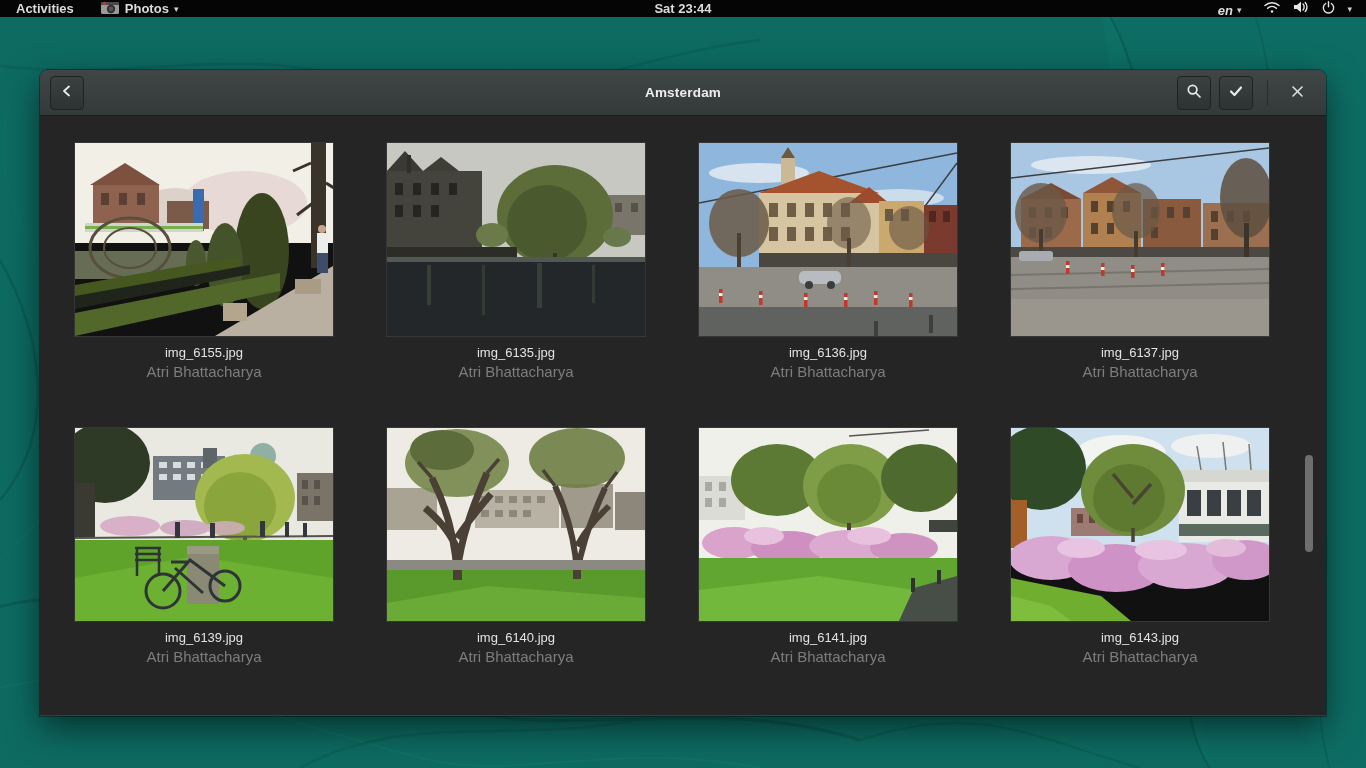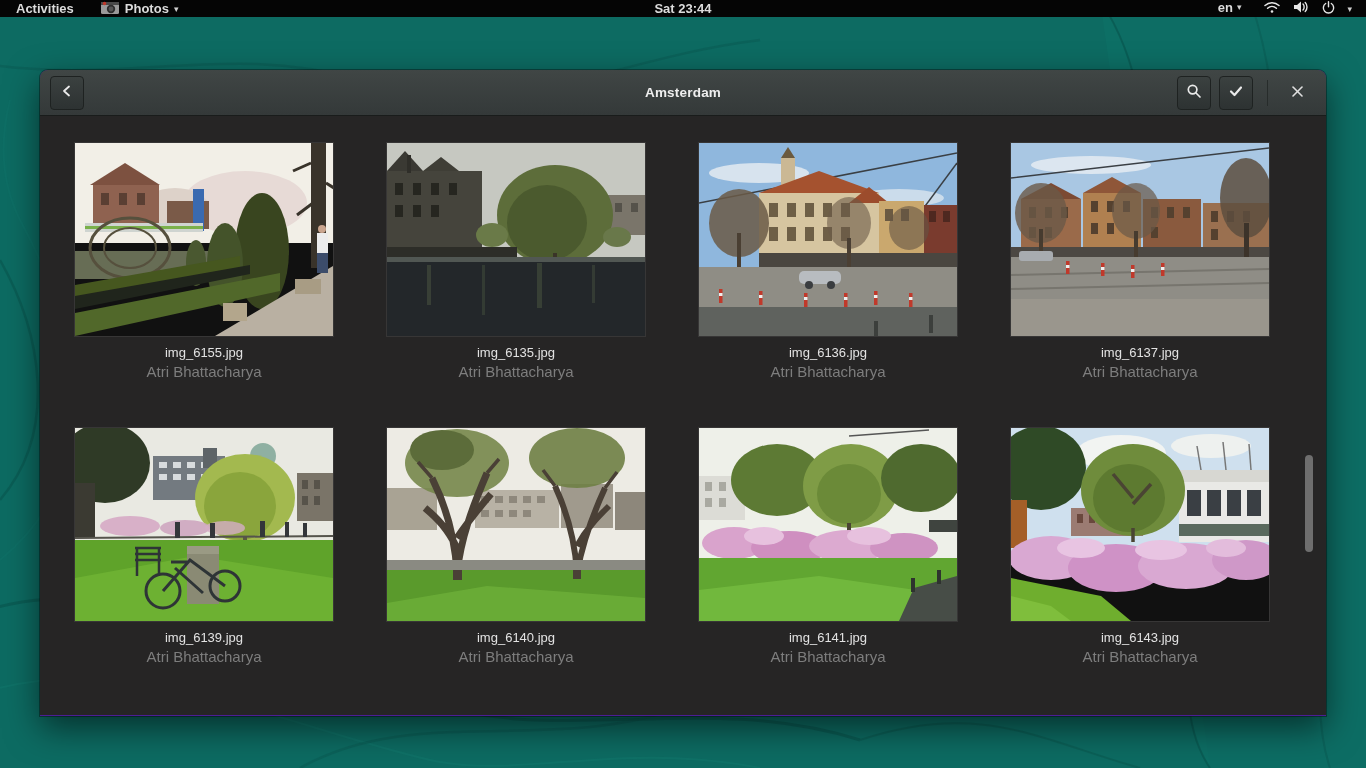--- a/index.html
+++ b/index.html
@@ -14,31 +14,31 @@
 
   
   .topbar {
     position:absolute; top:0; left:0; width:1366px; height:17px;
     background:#050505; color:#dcdcdc; z-index:5;
     display:flex; align-items:center; font-size:13px; font-weight:bold;
   }
   .topbar .activities { padding:0 16px; height:100%; display:flex; align-items:center; }
   .topbar .appmenu { display:flex; align-items:center; gap:5px; padding:0 10px; height:100%; }
   .topbar .clock { position:absolute; left:50%; transform:translateX(-50%); }
-  .topbar .right { margin-left:auto; display:flex; align-items:flex-start; gap:14px; padding-right:14px; }
+  .topbar .right { margin-left:auto; display:flex; align-items:flex-end; gap:14px; padding-right:14px;font-style:italic; }
   .topbar .kbd { display:flex; align-items:center; gap:4px; margin-right:8px; }
   .tri { font-size:9px; color:#cfcfcf; }
   .sysicons { display:flex; align-items:center; gap:11px; }
 
   
   .window {
     position:absolute; left:40px; top:70px; width:1286px; height:646px;
     border-radius:8px 8px 0 0; z-index:2;
     box-shadow:0 12px 34px rgba(0,0,0,.55), 0 0 0 1px rgba(0,0,0,.35);
-    overflow:hidden; background:#4c1d95;
+    overflow:hidden; background:#0c4a6e;
   }
   .headerbar {
     height:46px; background:linear-gradient(#404645,#343939);
     border-bottom:1px solid #191c1b; position:relative;
     display:flex; align-items:center;
   }
   .hb-btn {
     width:34px; height:34px; border-radius:4px;
     background:linear-gradient(#3b4140,#2d3232);
     border:1px solid #1e2221;

